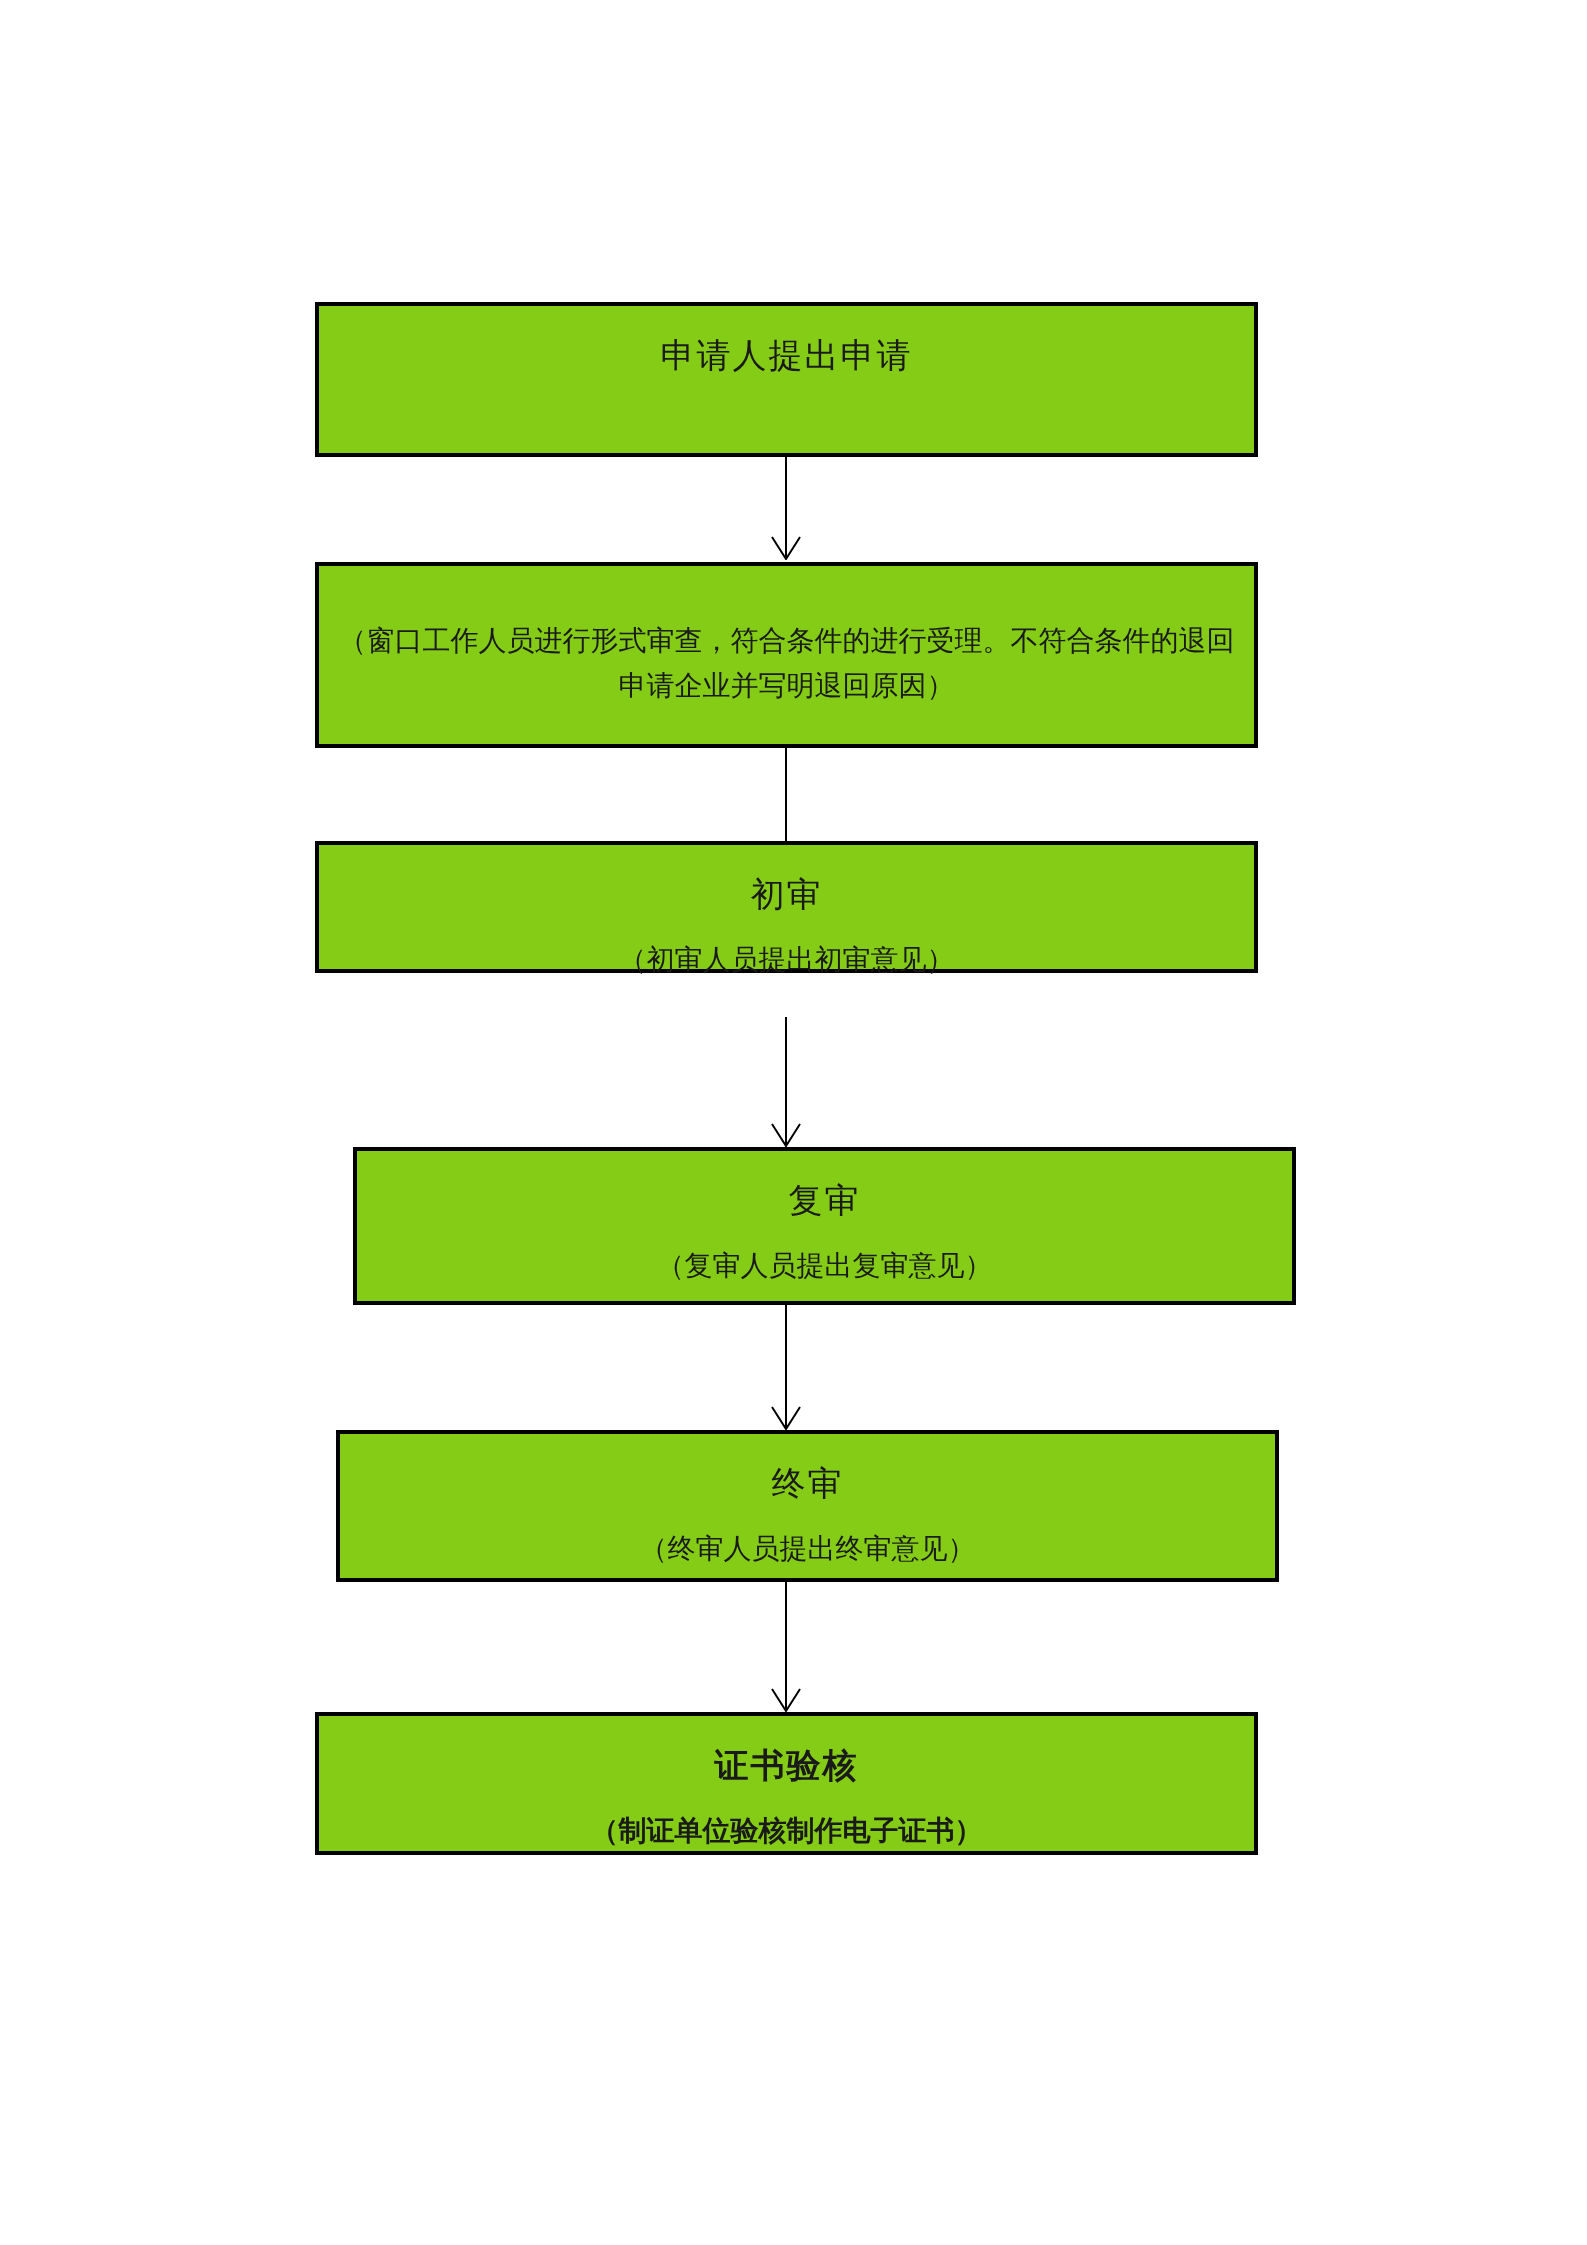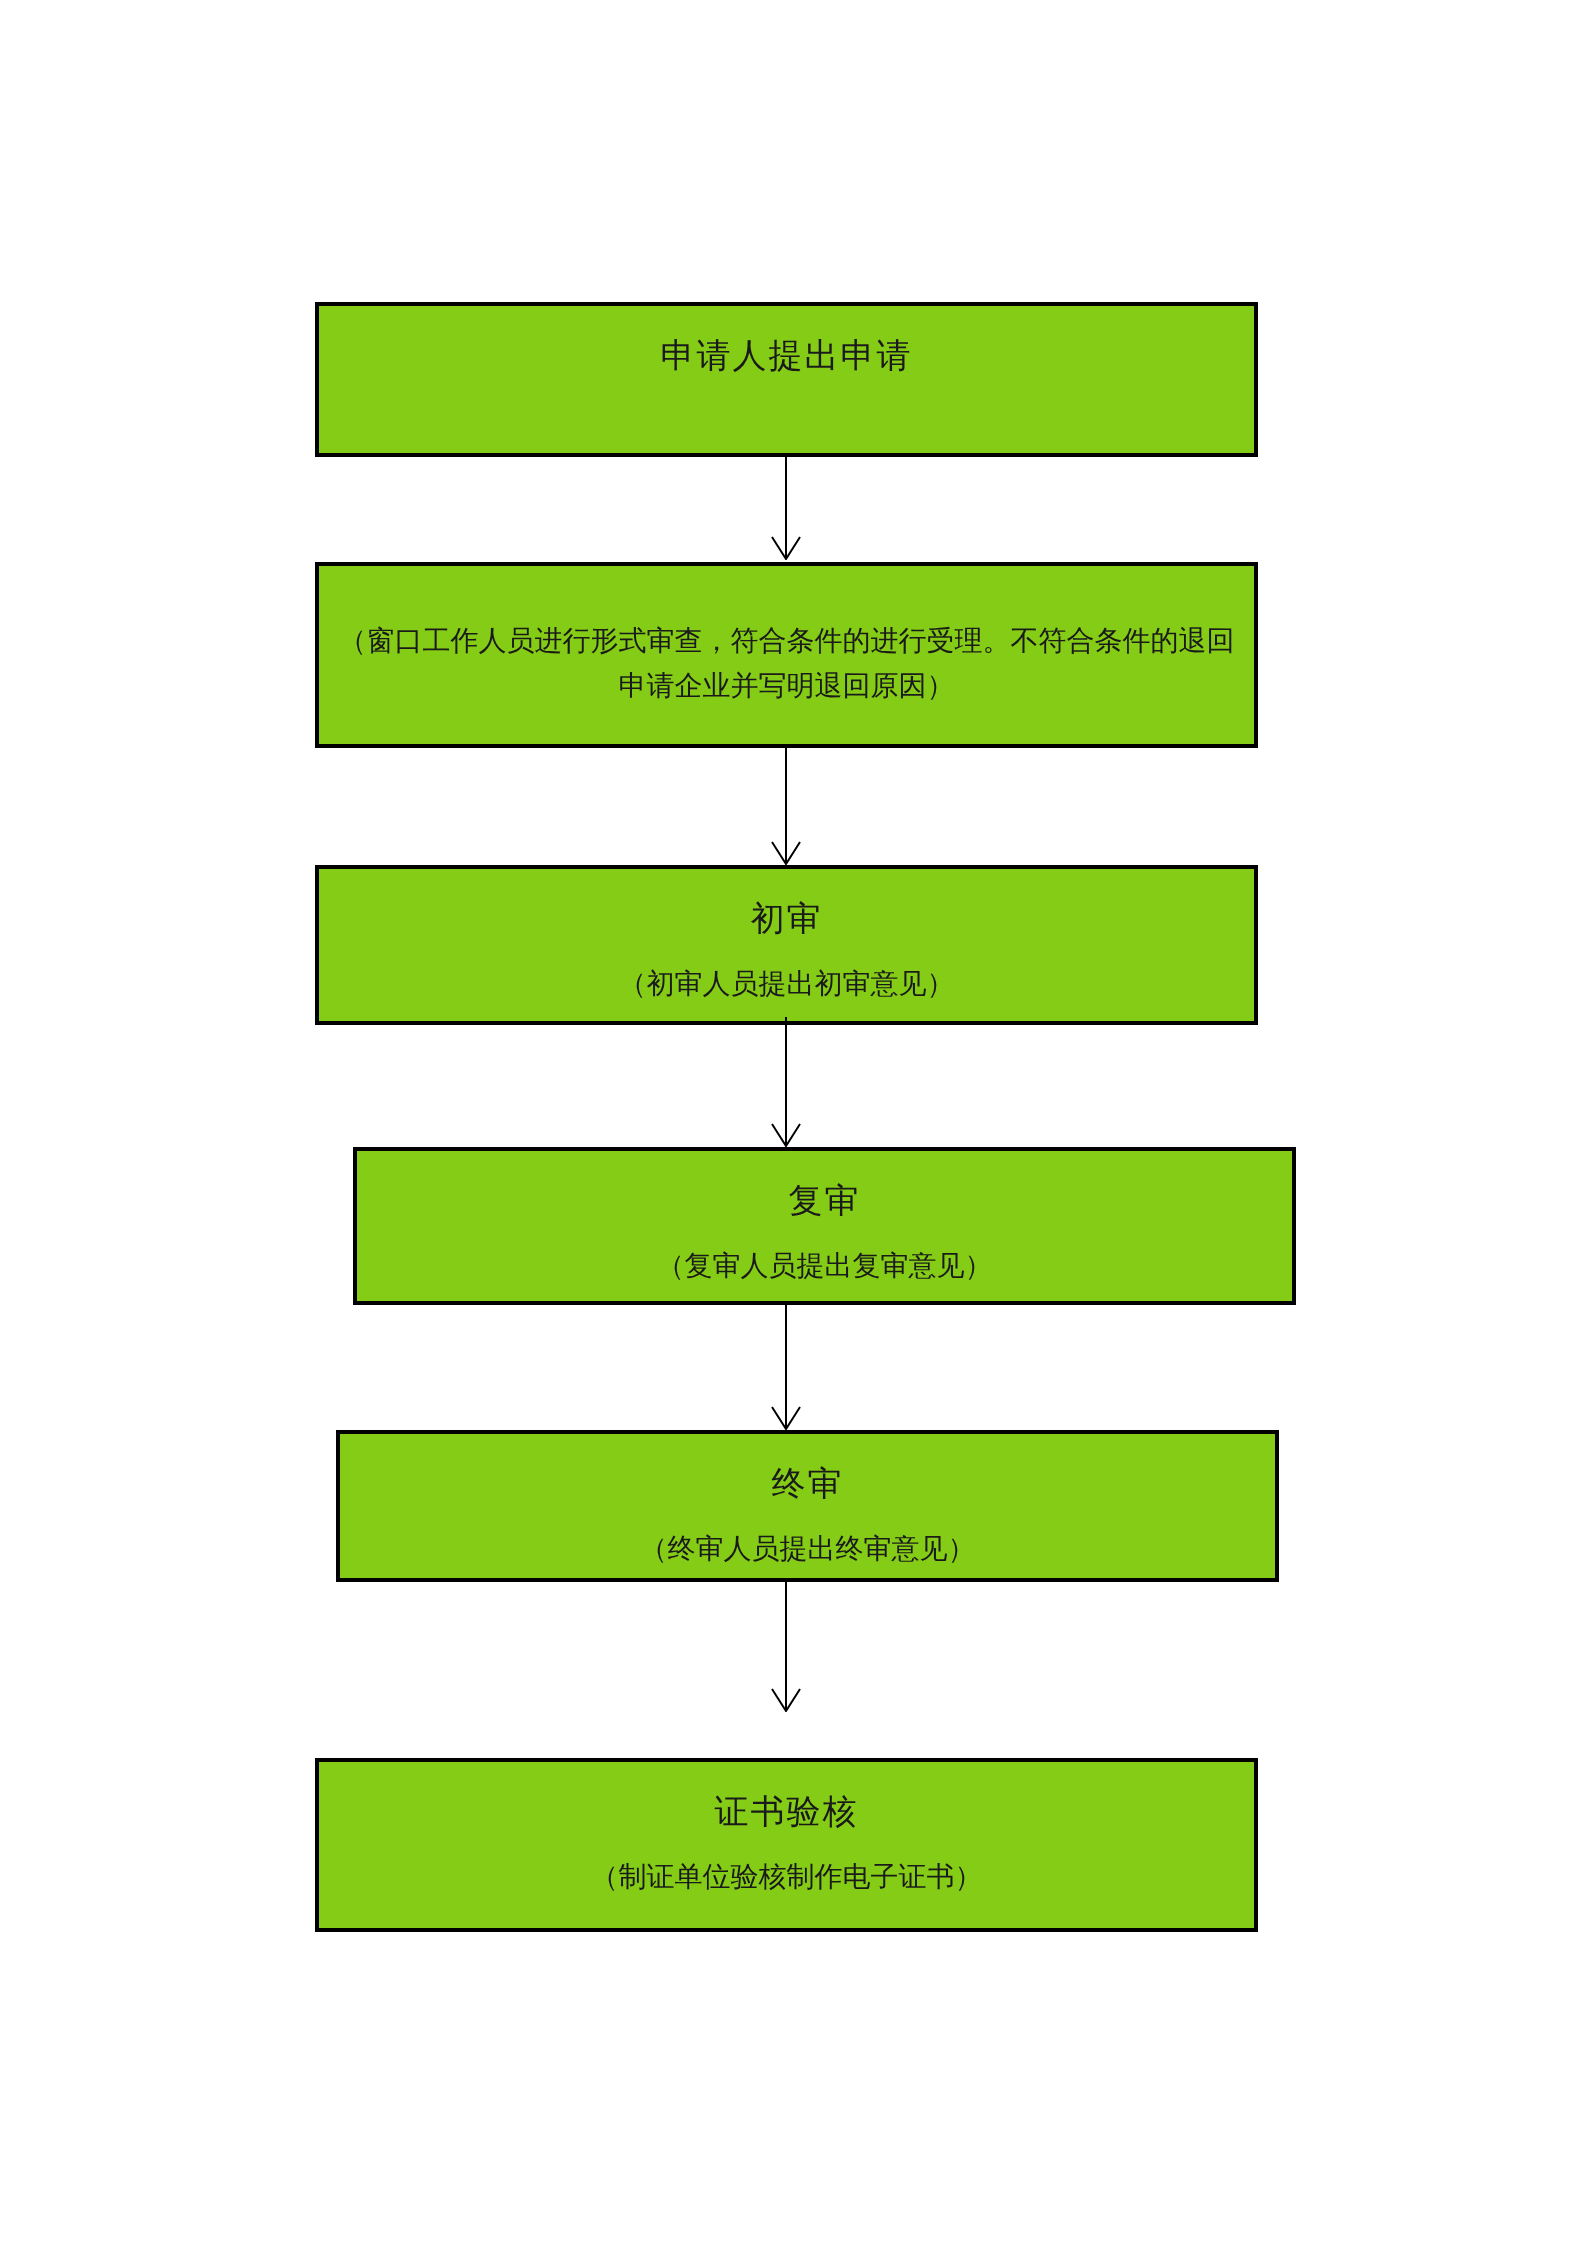--- a/index.html
+++ b/index.html
@@ -67,21 +67,21 @@
     <div class="node-sub">（窗口工作人员进行形式审查，符合条件的进行受理。不符合条件的退回申请企业并写明退回原因）</div>
   </div>
 
   <div class="arrow" style="top:748px; height:117px;">
     <svg width="40" height="117" viewBox="0 0 40 117" xmlns="http://www.w3.org/2000/svg">
       <line x1="20" y1="0" x2="20" y2="115" stroke="#000000" stroke-width="2"></line>
       <polyline points="6,94 20,116 34,94" fill="none" stroke="#000000" stroke-width="2"></polyline>
     </svg>
   </div>
 
-  <div class="node" style="top:865px; height:160px;">
+  <div class="node" style="top:841px; height:132px;">
     <div class="node-title">初审</div>
     <div class="node-sub">（初审人员提出初审意见）</div>
   </div>
 
   <div class="arrow" style="top:1017px; height:130px;">
     <svg width="40" height="130" viewBox="0 0 40 130" xmlns="http://www.w3.org/2000/svg">
       <line x1="20" y1="0" x2="20" y2="128" stroke="#000000" stroke-width="2"></line>
       <polyline points="6,107 20,129 34,107" fill="none" stroke="#000000" stroke-width="2"></polyline>
     </svg>
   </div>
@@ -103,18 +103,18 @@
     <div class="node-sub">（终审人员提出终审意见）</div>
   </div>
 
   <div class="arrow" style="top:1582px; height:130px;">
     <svg width="40" height="130" viewBox="0 0 40 130" xmlns="http://www.w3.org/2000/svg">
       <line x1="20" y1="0" x2="20" y2="128" stroke="#000000" stroke-width="2"></line>
       <polyline points="6,107 20,129 34,107" fill="none" stroke="#000000" stroke-width="2"></polyline>
     </svg>
   </div>
 
-  <div class="node" style="top:1758px; height:174px;">
+  <div class="node" style="top:1712px; height:143px;font-weight:bold;">
     <div class="node-title">证书验核</div>
     <div class="node-sub">（制证单位验核制作电子证书）</div>
   </div>
 
 </div>
 
 </body></html>

